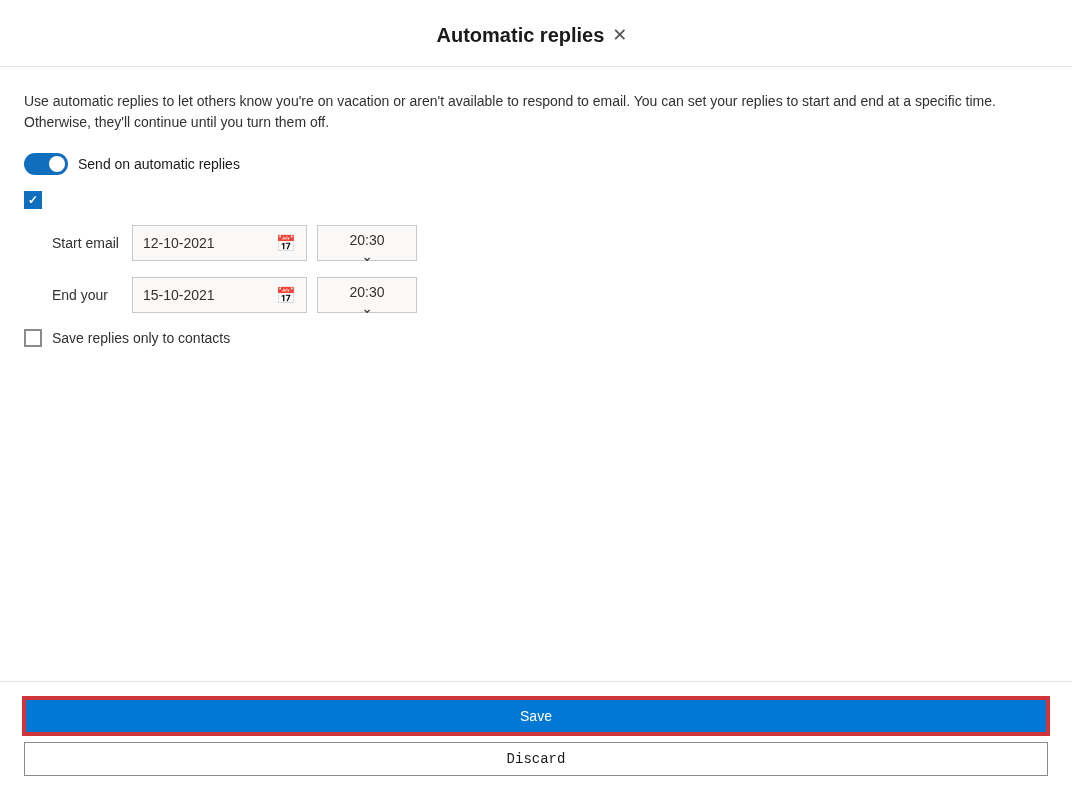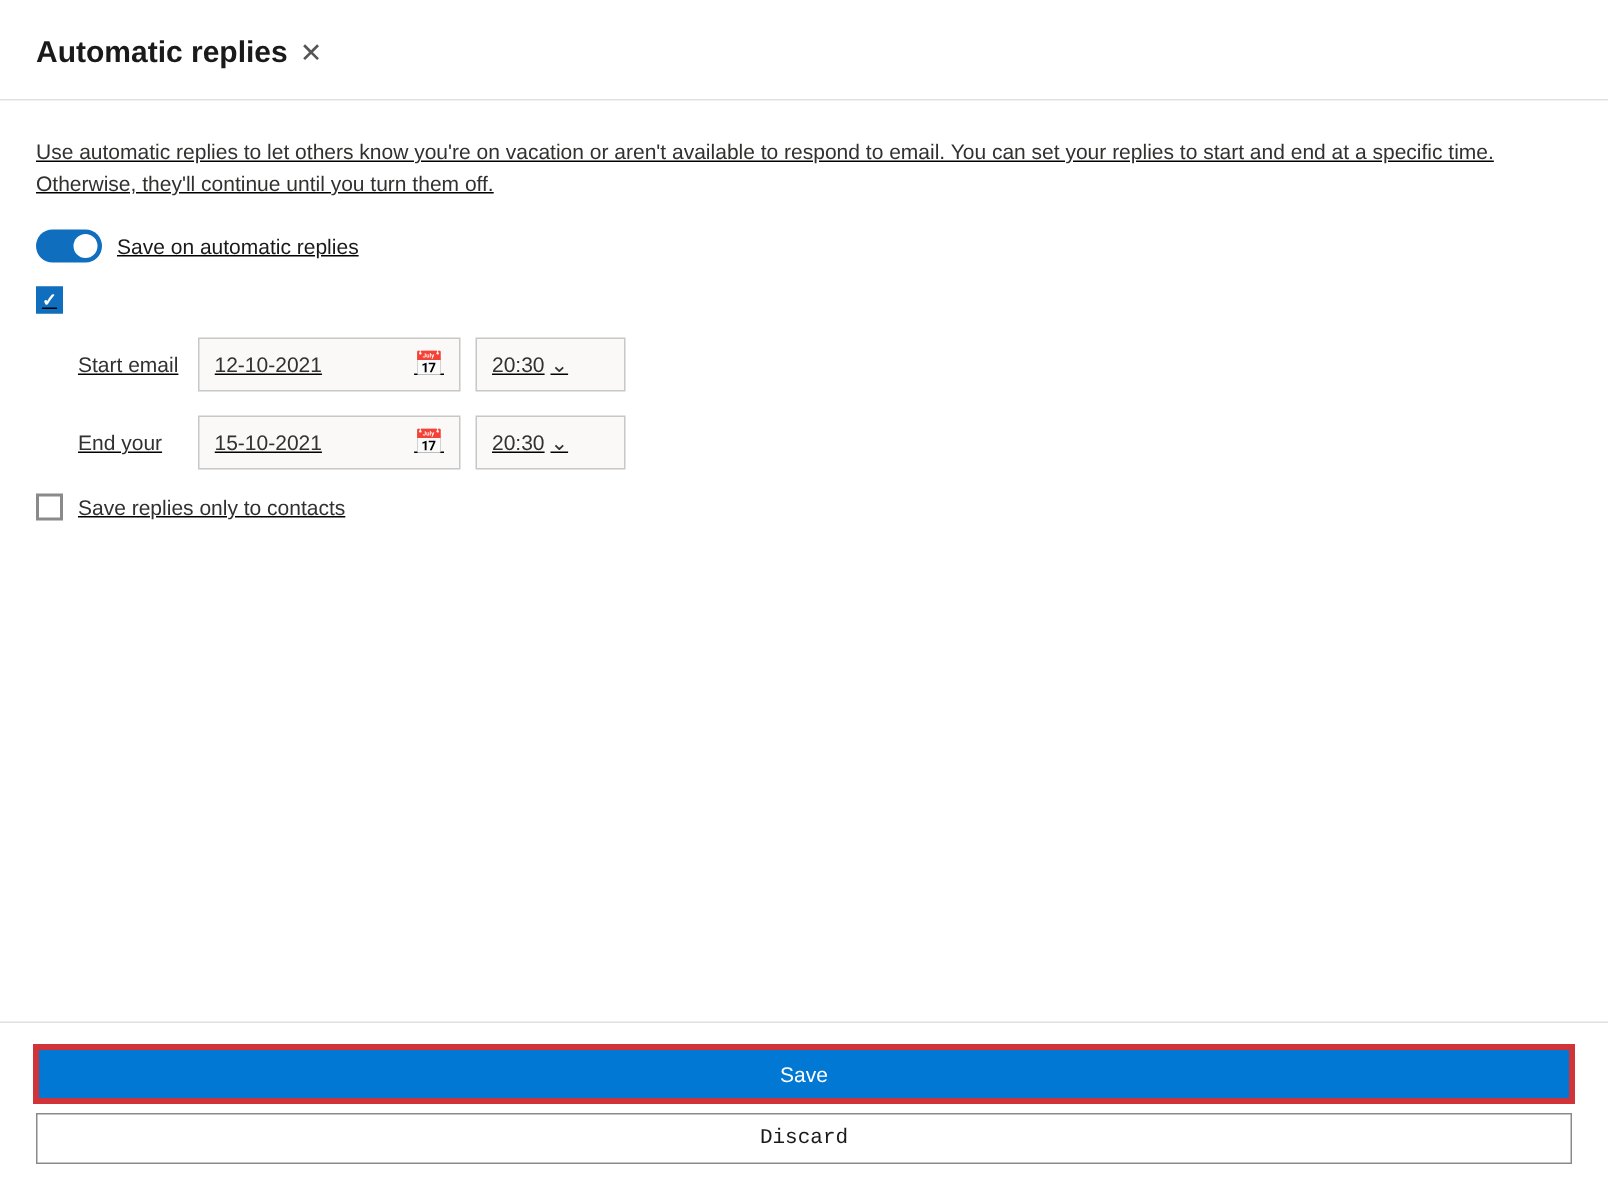--- a/index.html
+++ b/index.html
@@ -22,21 +22,21 @@
       width: 1072px;
       min-height: 792px;
       position: relative;
       display: flex;
       flex-direction: column;
       box-shadow: 0 2px 16px rgba(0,0,0,0.15);
     }
 
     .dialog-header {
       display: flex;
-      justify-content: flex-start;
+      justify-content: center;
       align-items: center;
       padding: 20px 24px 16px 24px;
       border-bottom: 1px solid #e0e0e0;
     }
 
     .dialog-title {
       font-size: 20px;
       font-weight: 600;
       color: #1a1a1a;
     }
@@ -49,21 +49,20 @@
       font-size: 18px;
       padding: 4px 8px;
       display: flex;
       align-items: center;
       justify-content: center;
     }
 
     .dialog-body {
       flex: 1;
       padding: 24px 24px;
-      text-decoration: underline;
     }
 
     .description {
       font-size: 14px;
       color: #323130;
       line-height: 1.5;
       margin-bottom: 20px;
     }
 
     .toggle-row {
@@ -207,20 +206,21 @@
 
     .time-dropdown {
       display: flex;
       align-items: center;
       border: 1px solid #c8c8c8;
       background: #faf9f8;
       padding: 6px 10px;
       width: 100px;
       height: 36px;
       cursor: pointer;
+      flex-direction: column;
     }
 
     .time-dropdown span {
       font-size: 14px;
       color: #323130;
       flex: 1;
     }
 
     .chevron-down {
       color: #605e5c;
@@ -272,21 +272,21 @@
 
   <div class="dialog-body">
 
     <p class="description">Use automatic replies to let others know you're on vacation or aren't available to respond to email. You can set your replies to start and end at a specific time. Otherwise, they'll continue until you turn them off.</p>
 
     <div class="toggle-row">
       <label class="toggle-switch">
         <input type="checkbox" checked="" style="">
         <span class="toggle-slider"></span>
       </label>
-      <span class="toggle-label">Save on automatic replies</span>
+      <span class="toggle-label">Send on automatic replies</span>
     </div>
 
     <div class="checkbox-row">
       <div class="checkbox-custom checked"></div>
     </div>
 
     <div class="time-section">
 
       <div class="time-row">
         <span class="time-label">Start email</span>

